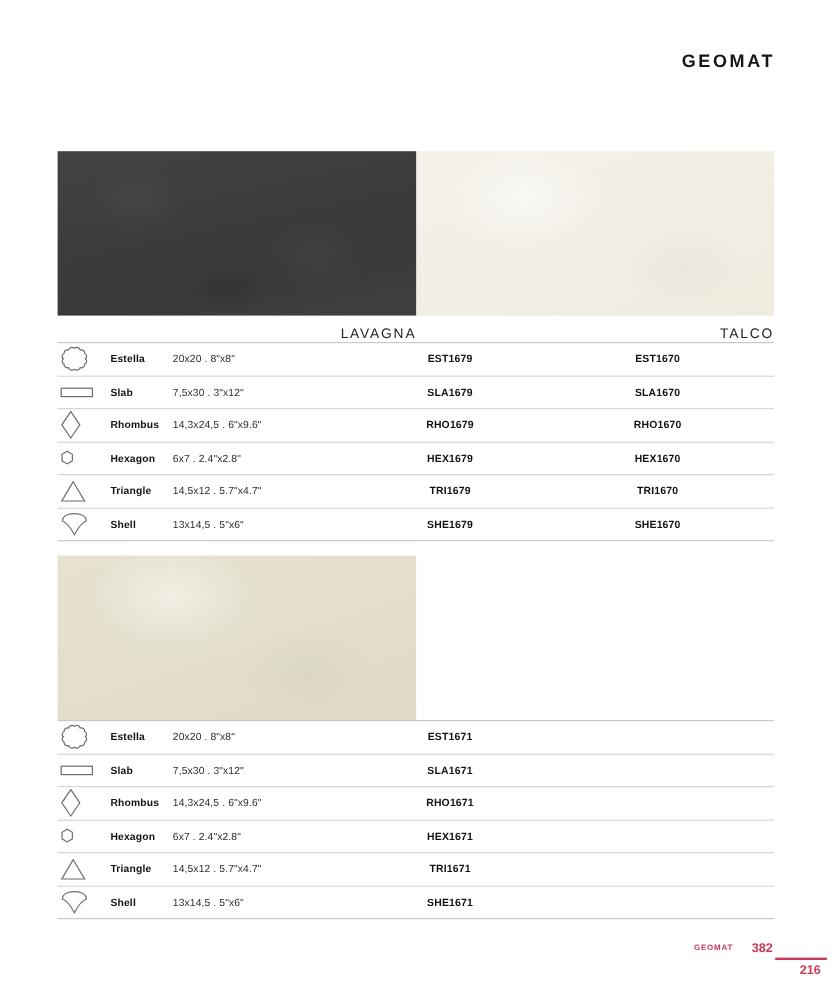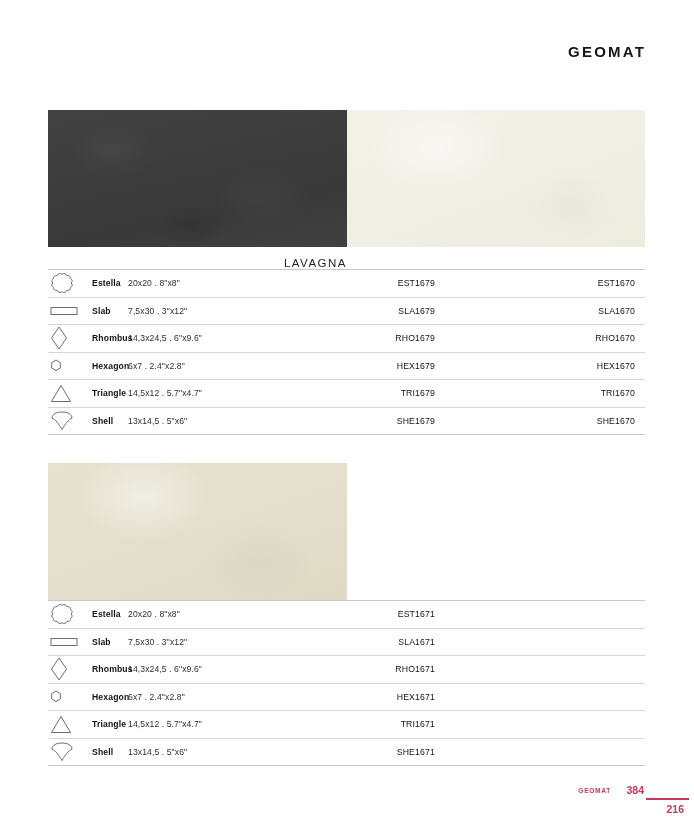--- a/index.html
+++ b/index.html
@@ -33,21 +33,21 @@
     letter-spacing: 2.2px;
     color: #161616;
   }
 
   
   .group {
     position: absolute;
     left: 48px;
     width: 597px;
   }
-  #group-1 { top: 110px; }
+  #group-1 { top: 126px; }
   #group-2 { top: 463px; }
 
   .swatch-row {
     display: flex;
     height: 137px;
     width: 597px;
   }
   .swatch {
     position: relative;
     height: 137px;
@@ -112,41 +112,41 @@
 
   .cell-icon {
     width: 44px;
     display: flex;
     align-items: center;
     justify-content: flex-start;
     padding-left: 2px;
     box-sizing: border-box;
   }
   .cell-shape {
-    width: 36px;
+    width: 52px;
     font-size: 8.6px;
     font-weight: 700;
     letter-spacing: 0.15px;
     color: #121212;
     white-space: nowrap;
   }
   .cell-size {
     flex: 0 0 155px;
     font-size: 8.6px;
     color: #2d2d2d;
     letter-spacing: 0.1px;
     white-space: nowrap;
   }
   .cell-code {
     flex: 1 1 auto;
     font-size: 8.7px;
-    font-weight: 400;
+    font-weight: 700;
     letter-spacing: 0.15px;
     color: #121212;
-    text-align: right;
+    text-align: center;
     white-space: nowrap;
   }
   .cell-code.col-a { max-width: 152px; }
   .cell-code.col-b { max-width: 200px; }
 
   svg.shape-ico { display: block; }
   svg.shape-ico path,
   svg.shape-ico polygon,
   svg.shape-ico rect { fill: none; stroke: #6d6d6d; stroke-width: 1; }
 
@@ -205,20 +205,21 @@
     <div class="swatch half">
       <div class="swatch-texture dark"></div>
     </div>
     <div class="swatch half">
       <div class="swatch-texture light"></div>
     </div>
   </div>
 
   <div class="caption-row">
     <div class="caption col-a">LAVAGNA</div>
+    <div class="caption col-b">TALCO</div>
   </div>
 
   <div class="table">
 
     <div class="trow">
       <div class="cell-icon">
         <svg class="shape-ico" width="24" height="22" viewBox="0 0 24 22" aria-hidden="true">
           <path d="M12 2.2 C14 0.9 16.3 1.7 16.8 3.6 C18.9 3.1 20.8 4.6 20.6 6.6 C22.4 7.4 22.7 9.8 21.2 11
                    C22.7 12.2 22.4 14.6 20.6 15.4 C20.8 17.4 18.9 18.9 16.8 18.4 C16.3 20.3 14 21.1 12 19.8
                    C10 21.1 7.7 20.3 7.2 18.4 C5.1 18.9 3.2 17.4 3.4 15.4 C1.6 14.6 1.3 12.2 2.8 11
@@ -373,16 +374,16 @@
       <div class="cell-shape">Shell</div>
       <div class="cell-size">13x14,5 . 5"x6"</div>
       <div class="cell-code col-a">SHE1671</div>
     </div>
 
   </div>
 </section>
 
 <div class="footer">
   <span class="footer-brand">GEOMAT</span>
-  <span class="footer-prevnum">384</span>
+  <span class="footer-prevnum">382</span>
   <span class="footer-rule"></span>
   <span class="footer-pagenum">216</span>
 </div>
 
 </body></html>

